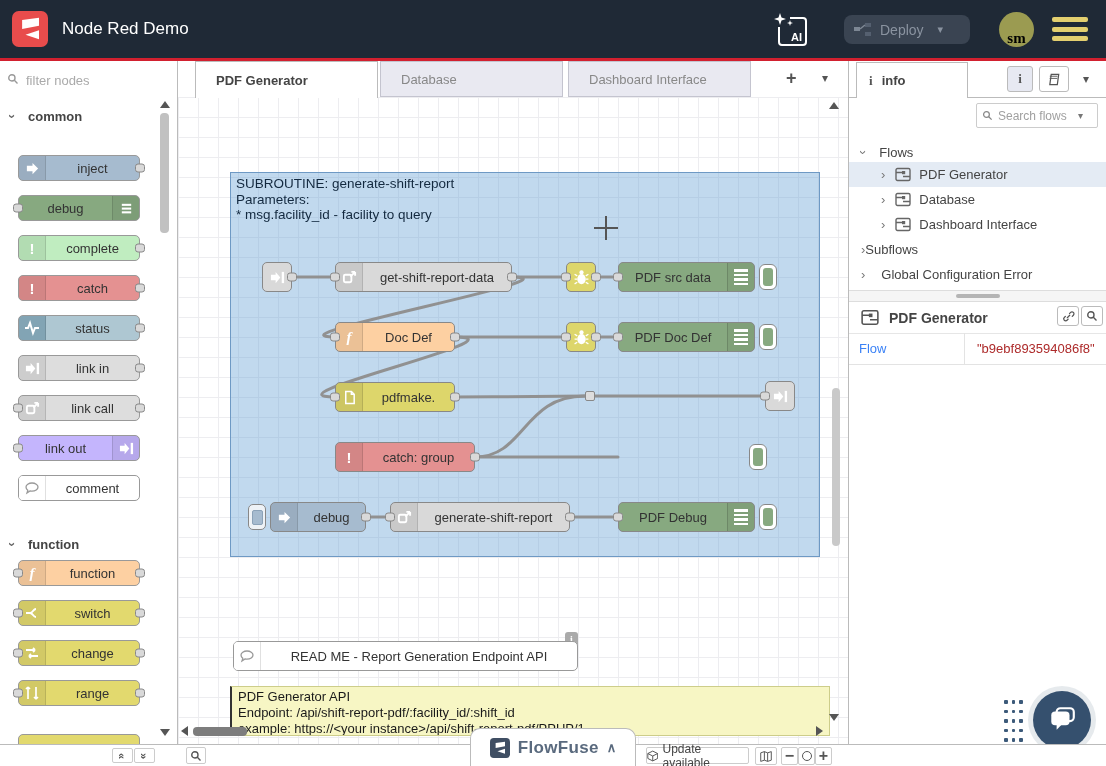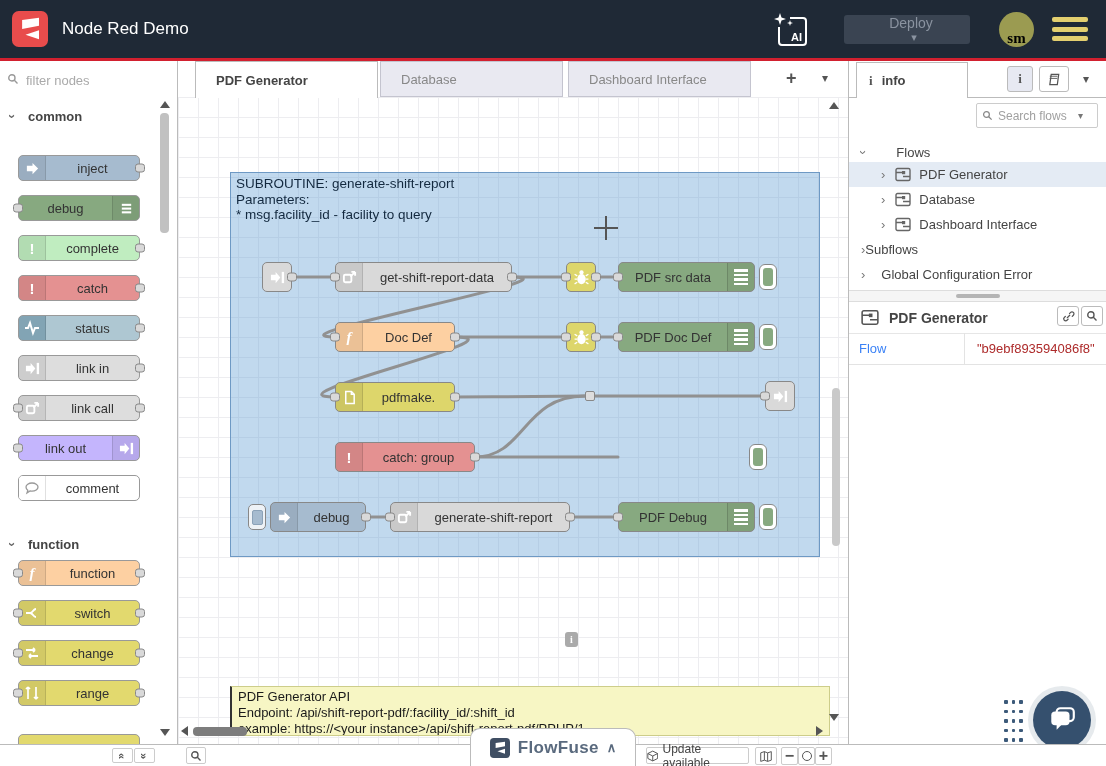--- a/index.html
+++ b/index.html
@@ -8,21 +8,21 @@
   .it{}
   .rot90{display:inline-block;transform:rotate(90deg);}
   
   #header{left:0;top:0;width:1106px;height:58px;background:#1f2936;display:flex;align-items:center;position:absolute;}
   #accent{position:absolute;left:0;top:58px;width:1106px;height:3px;background:#d2202f;}
   #app-title{color:#fff;font-size:17px;margin-left:14px;}
   #ai-btn{position:absolute;left:776px;top:15px;width:30px;height:30px;}
   #ai-box{position:absolute;left:2px;top:2px;width:25px;height:25px;border:2px solid #fff;border-radius:4px;}
   #ai-txt{position:absolute;right:4px;bottom:2px;color:#fff;font-weight:bold;font-size:11px;}
   #ai-mask{position:absolute;left:-2px;top:-2px;width:16px;height:14px;background:#1f2936;}
-  #deploy{position:absolute;left:844px;top:15px;width:126px;height:29px;background:#3a4452;border-radius:3px;display:flex;align-items:center;flex-direction:column;}
+  #deploy{position:absolute;left:844px;top:15px;width:126px;height:29px;background:#3a4452;border-radius:8px;display:flex;align-items:center;}
   #deploy .dlabel{color:#8a93a0;font-size:14px;margin-left:8px;}
   #deploy .dcaret{color:#8a93a0;margin-left:14px;font-size:11px;}
   #avatar{position:absolute;left:999px;top:12px;width:35px;height:35px;border-radius:50%;background:#9b9b51;
     display:flex;align-items:flex-end;justify-content:center;color:#000000;font:bold 15px "Liberation Serif",serif;}
   #hamburger{position:absolute;left:1052px;top:17px;width:36px;height:24px;display:flex;flex-direction:column;justify-content:space-between;}
   #hamburger i{display:block;height:5px;border-radius:2px;background:#e3cf6f;}
   
   #palette-head{position:absolute;left:0;top:61px;width:177px;height:36px;background:#fff;border-right:1px solid #bbb;border-bottom:1px solid #ddd;}
   #filter-input{position:absolute;left:24px;top:6px;width:140px;height:24px;border:none;outline:none;font-size:13px;color:#666;}
   #filter-input::placeholder{color:#aaa;}
@@ -501,20 +501,28 @@
         <i></i>
         <i></i>
       </span>
     <span class="port pl"></span>
   </div>
   <div class="dbg-toggle" style="left:581px;top:407px">
       <i></i>
     </div>
 
   <div id="comment-badge">i</div>
+  <div class="nd white" style="left:55px;top:544px;width:345px">
+    <span class="isec l" style="background:#fff">
+      <svg width="16" height="16" viewBox="0 0 16 16">
+          <path d="M8 3c3.3 0 6 1.8 6 4.1 0 2.3-2.7 4.1-6 4.1-.7 0-1.4-.1-2-.2L3 13l.8-2.6C2.7 9.7 2 8.6 2 7.1 2 4.8 4.7 3 8 3z" fill="none" stroke="#999" stroke-width="1.3"></path>
+        </svg>
+      </span>
+    <span class="lbl it">READ ME - Report Generation Endpoint API</span>
+  </div>
 
   <div id="note">
     <div>PDF Generator API</div>
     <div>Endpoint: /api/shift-report-pdf/:facility_id/:shift_id</div>
     <div>example: https://&lt;your instance&gt;/api/shift-report-pdf/PPUP/1</div>
   </div>
 
   <div id="crosshair"></div>
 
   <span class="tri up" style="left:651px;top:5px"></span>
@@ -546,21 +554,21 @@
     <svg width="11" height="11" viewBox="0 0 16 16" style="margin-left:5px">
       <circle cx="6.5" cy="6.5" r="4.2" fill="none" stroke="#888" stroke-width="1.8"></circle>
       <path d="M9.8 9.8 L14 14" stroke="#888" stroke-width="1.8"></path>
       </svg>
     <input placeholder="Search flows" style="">
     <span style="color:#777;font-size:10px">▾</span>
   </div>
 
   <div class="trow" style="top:79px">
     <span class="chev rot90" style="margin-left:12px">›</span>
-    <span style="margin-left:31px">Flows</span>
+    <span style="margin-left:14px">Flows</span>
   </div>
   <div class="trow sel" style="top:101px">
     <span class="chev" style="margin-left:32px">›</span>
     <svg width="16" height="15" viewBox="0 0 16 15" style="margin-left:10px">
       <rect x="1" y="1.5" width="14" height="12" rx="1.5" fill="none" stroke="#666" stroke-width="1.4"></rect>
       <path d="M1 5.5h7M8 9.5h7" stroke="#666" stroke-width="1.4"></path>
       <rect x="7" y="4" width="3.2" height="3.2" fill="#666"></rect>
       </svg>
     <span style="margin-left:8px">PDF Generator</span>
   </div>

